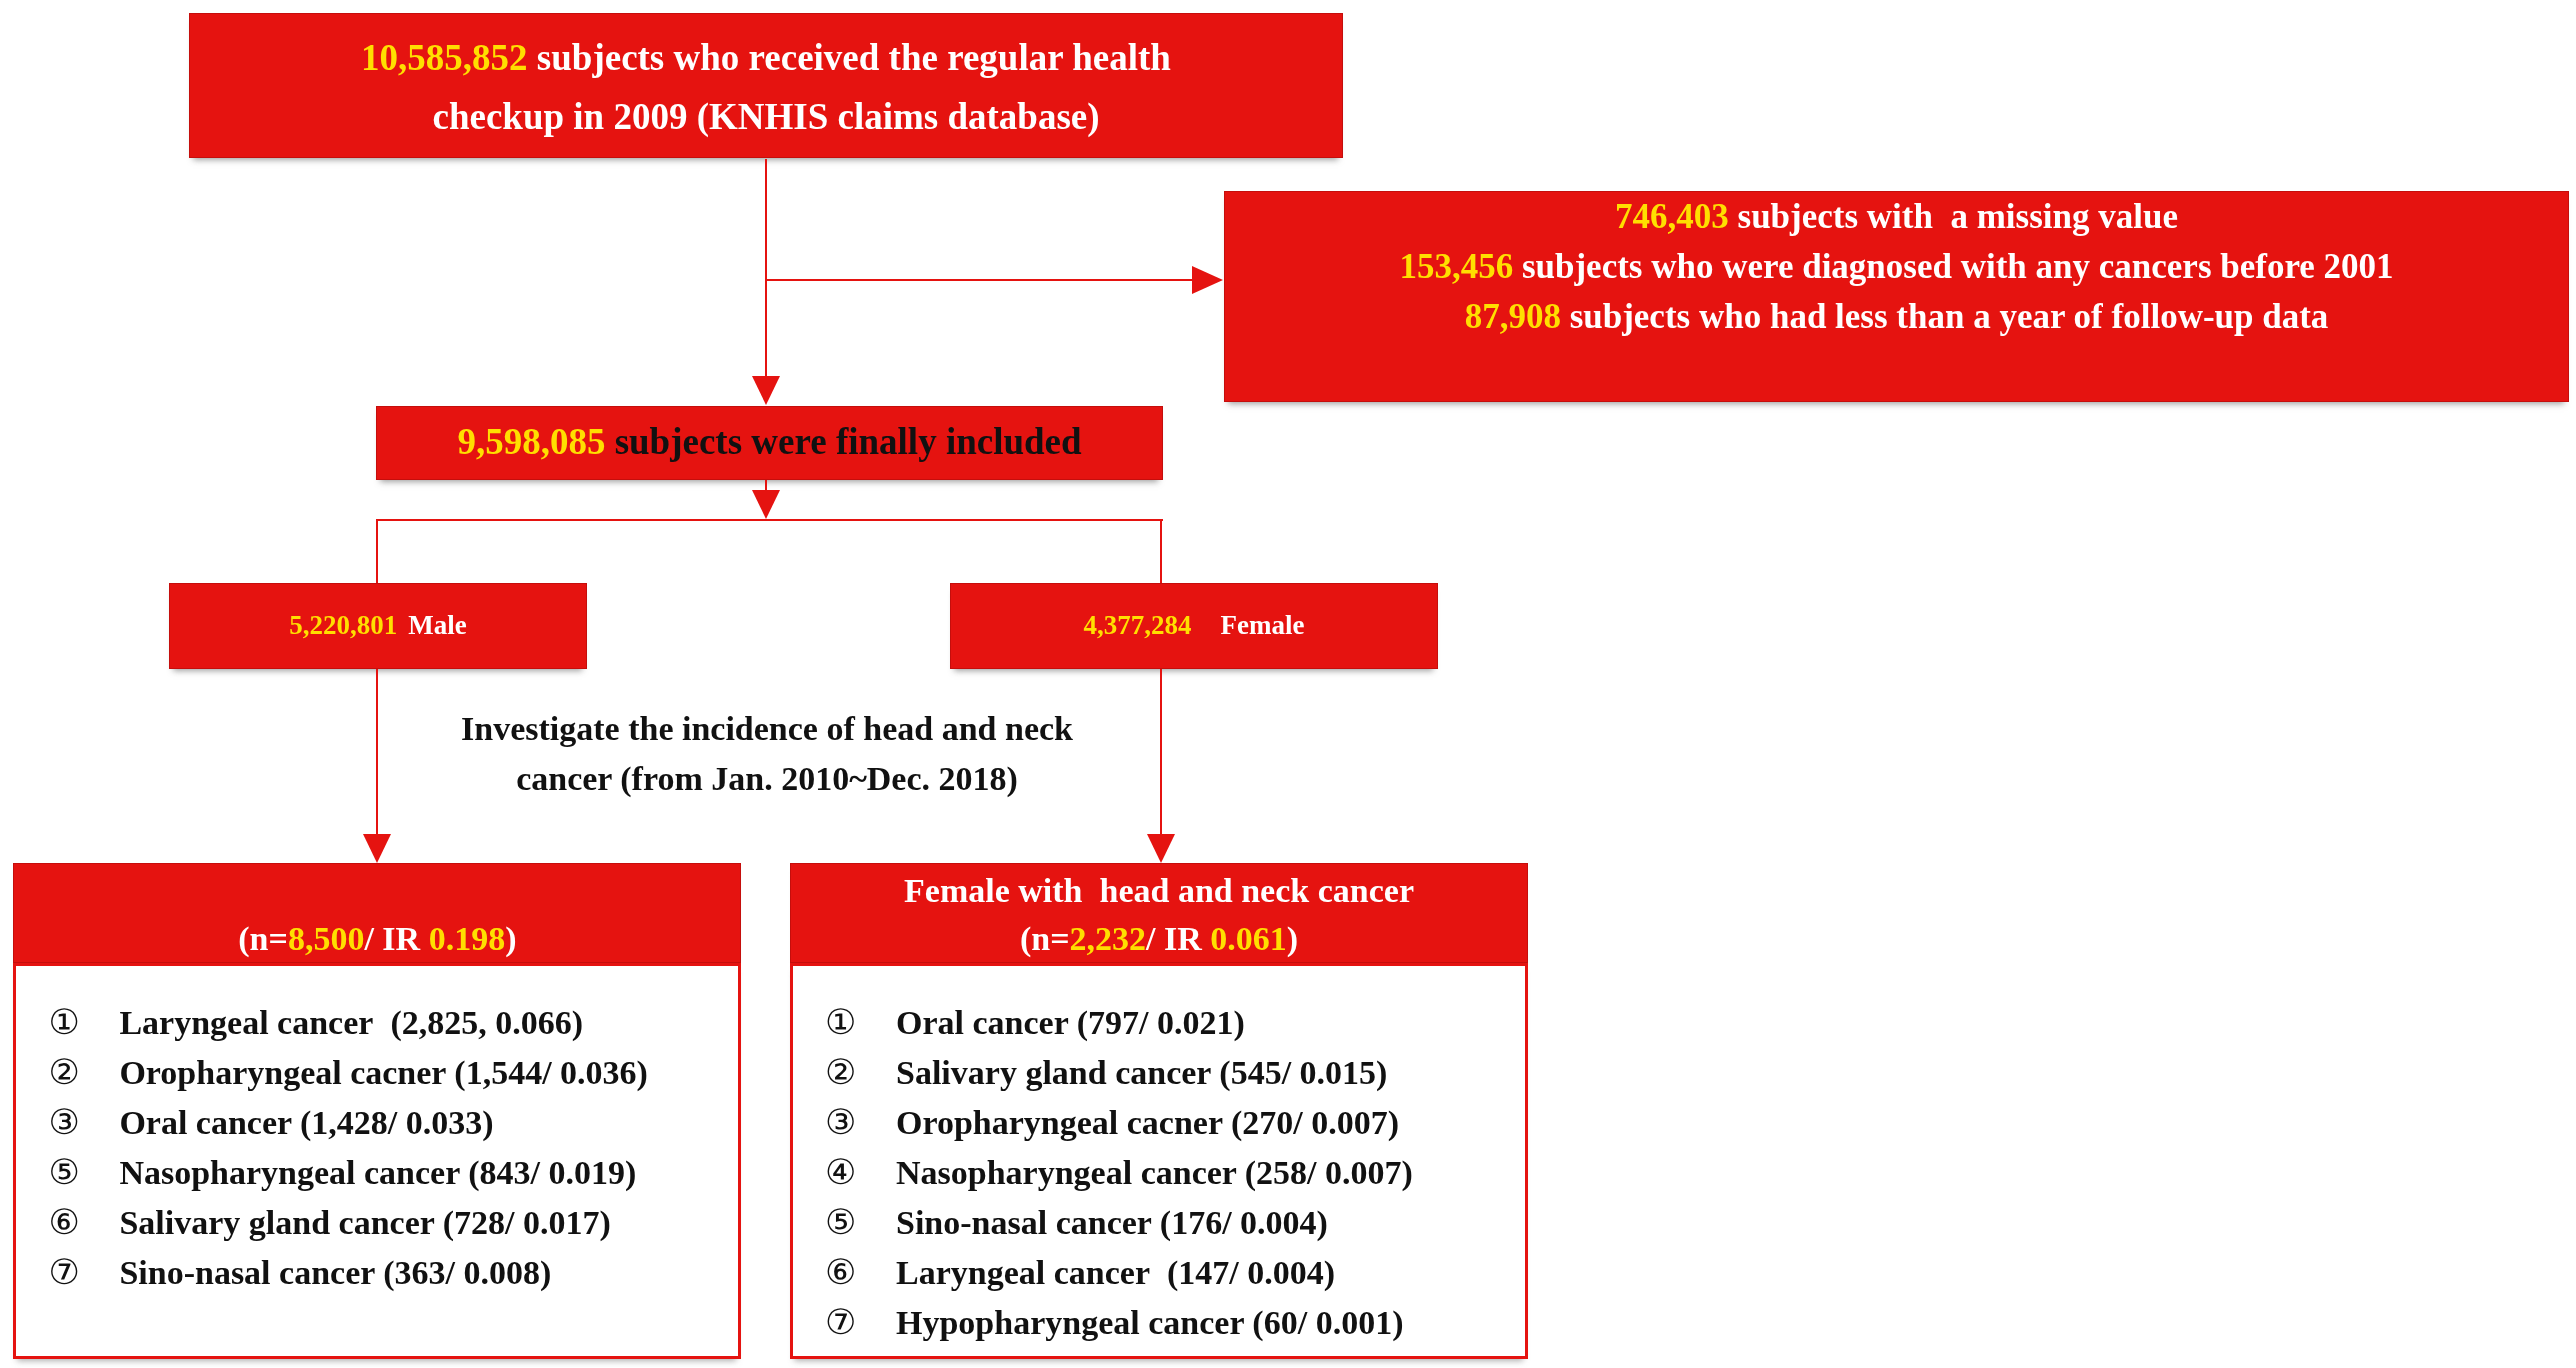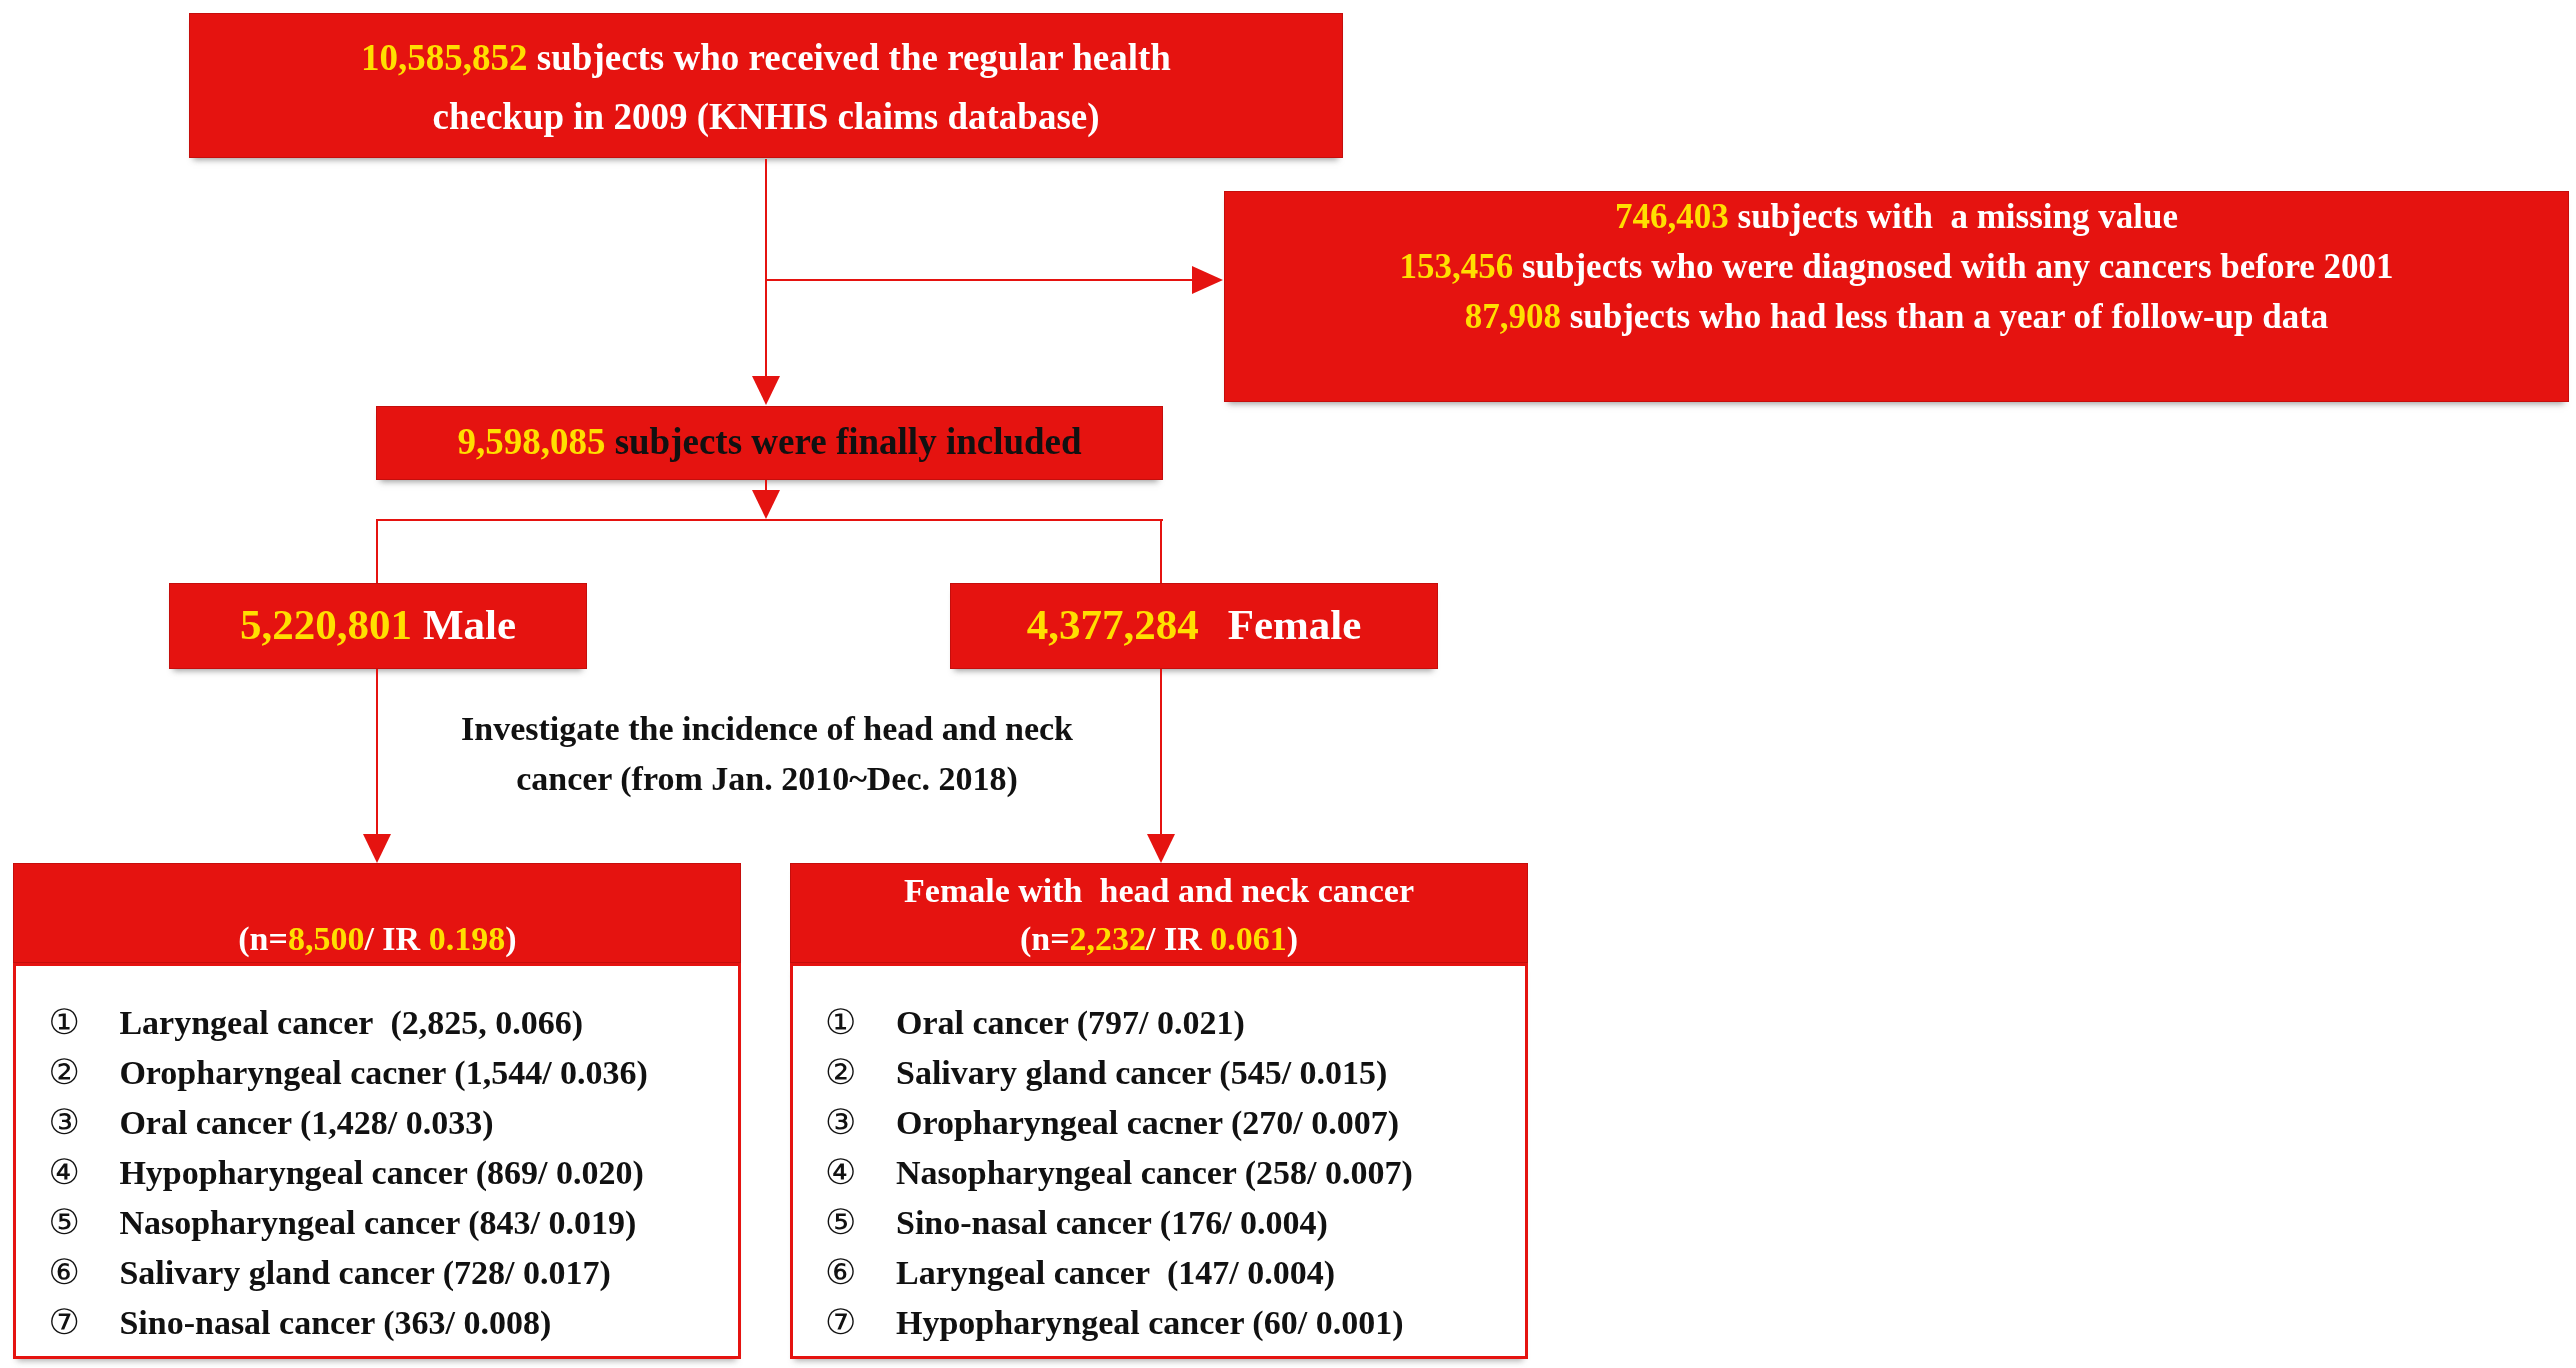--- a/index.html
+++ b/index.html
@@ -34,21 +34,21 @@
     text-align:center;
     font-size:37px;
   }
   .num{color:var(--yellow);}
   .wtxt{color:var(--white);}
   .btxt{color:var(--ink);}
 
   .top-box{left:189px;top:13.4px;width:1154px;height:145px;line-height:59px;padding-top:13.4px;}
   .exclusion-box{left:1224px;top:191px;width:1345px;height:211px;font-size:35px;line-height:50px;}
   .included-box{left:376px;top:406px;width:787px;height:74px;line-height:70px;}
-  .mf-box{top:583px;height:86px;line-height:82px;font-size:43px;}
+  .mf-box{top:583px;height:86px;line-height:82px;font-size:27px;}
   .male-box{left:169px;width:418px;}
   .female-box{left:950px;width:488px;}
   .male-box .mf-label{margin-left:11px;}
   .female-box .mf-label{margin-left:29px;}
 
   
   .investigate{
     position:absolute;left:391px;top:704px;width:752px;
     text-align:center;font-size:34px;line-height:50px;color:var(--ink);
   }
@@ -152,21 +152,20 @@
   <div class="arr-down" style="left:1147px;top:834px;"></div>
 
   <div class="result-header male-header">
     <br>
     <span class="wtxt">(n=</span><span class="num">8,500</span><span class="wtxt">/ IR </span><span class="num">0.198</span><span class="wtxt">)</span>
   </div>
   <div class="result-list male-list">
     <div class="list-item"><span class="circ">①</span><span>Laryngeal cancer&nbsp; (2,825, 0.066)</span></div>
     <div class="list-item"><span class="circ">②</span><span>Oropharyngeal cacner (1,544/ 0.036)</span></div>
     <div class="list-item"><span class="circ">③</span><span>Oral cancer (1,428/ 0.033)</span></div>
-    <div class="list-item"><span class="circ">④</span><span>Hypopharyngeal cancer (869/ 0.020)</span></div>
     <div class="list-item"><span class="circ">⑤</span><span>Nasopharyngeal cancer (843/ 0.019)</span></div>
     <div class="list-item"><span class="circ">⑥</span><span>Salivary gland cancer (728/ 0.017)</span></div>
     <div class="list-item"><span class="circ">⑦</span><span>Sino-nasal cancer (363/ 0.008)</span></div>
   </div>
 
   <div class="result-header female-header">
     <span>Female with&nbsp; head and neck cancer</span><br>
     <span class="wtxt">(n=</span><span class="num">2,232</span><span class="wtxt">/ IR </span><span class="num">0.061</span><span class="wtxt">)</span>
   </div>
   <div class="result-list female-list">

